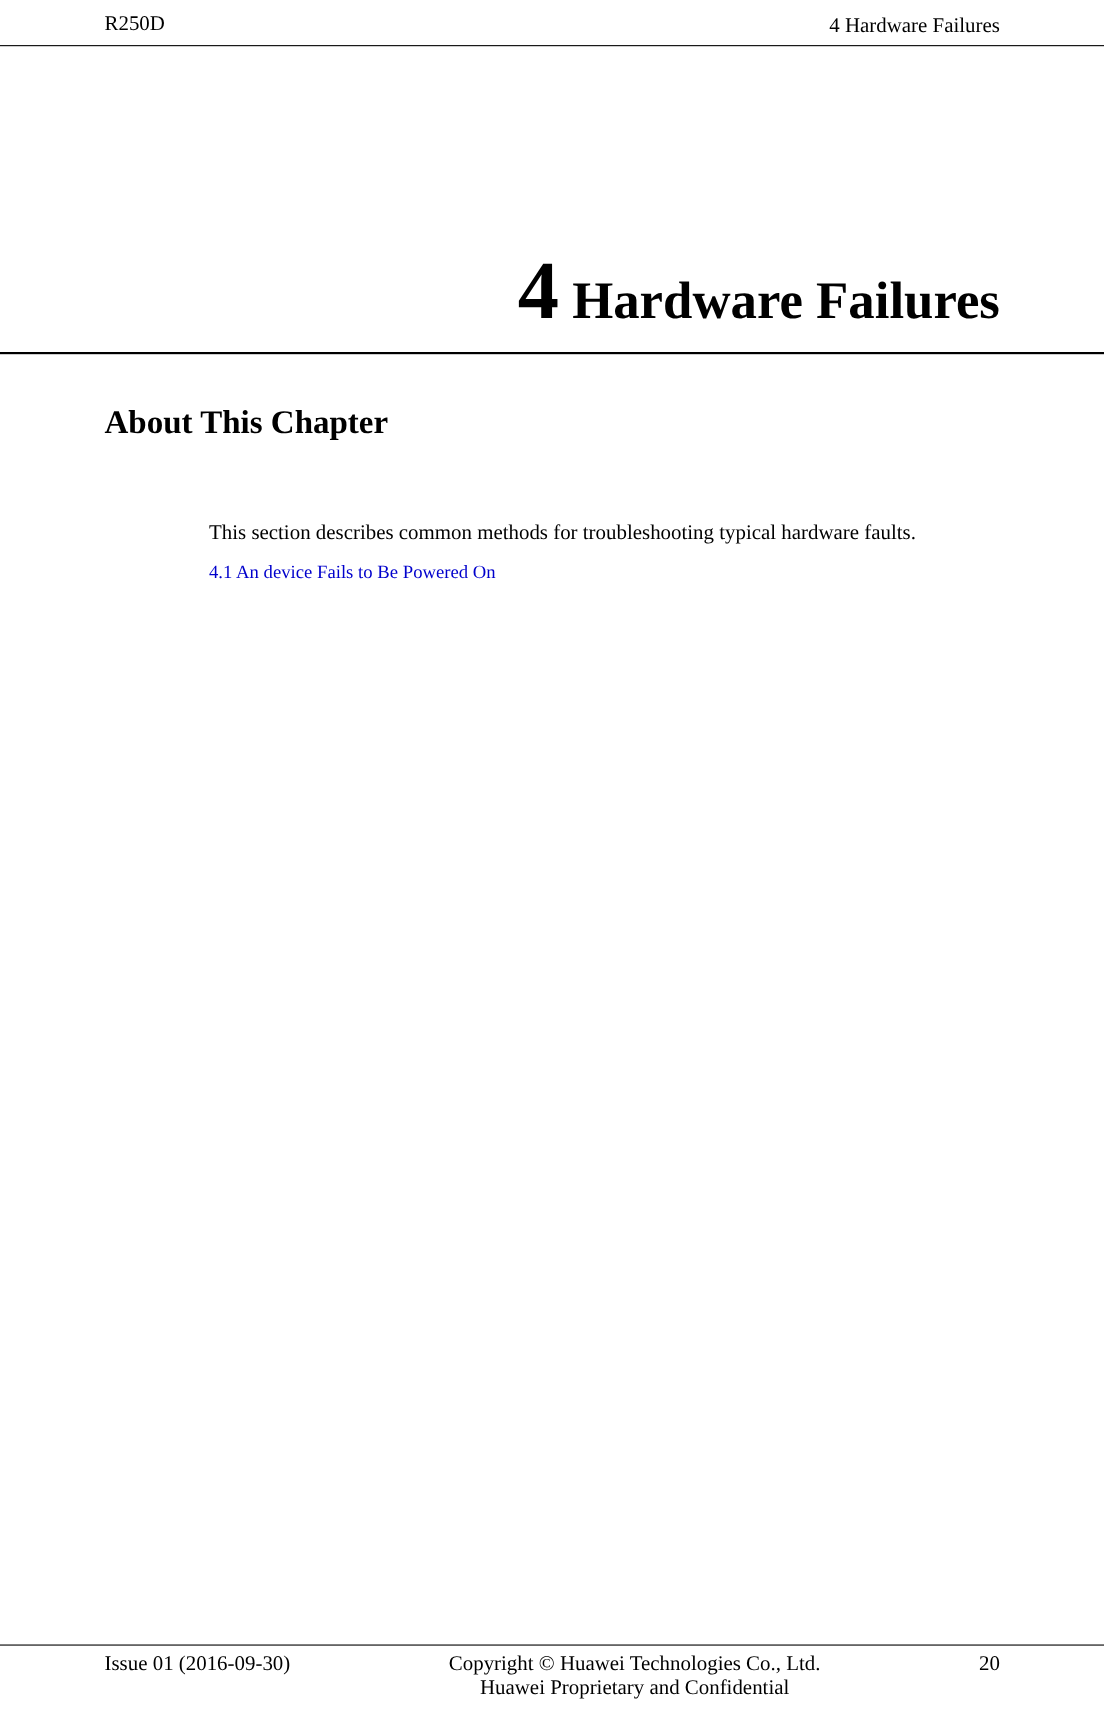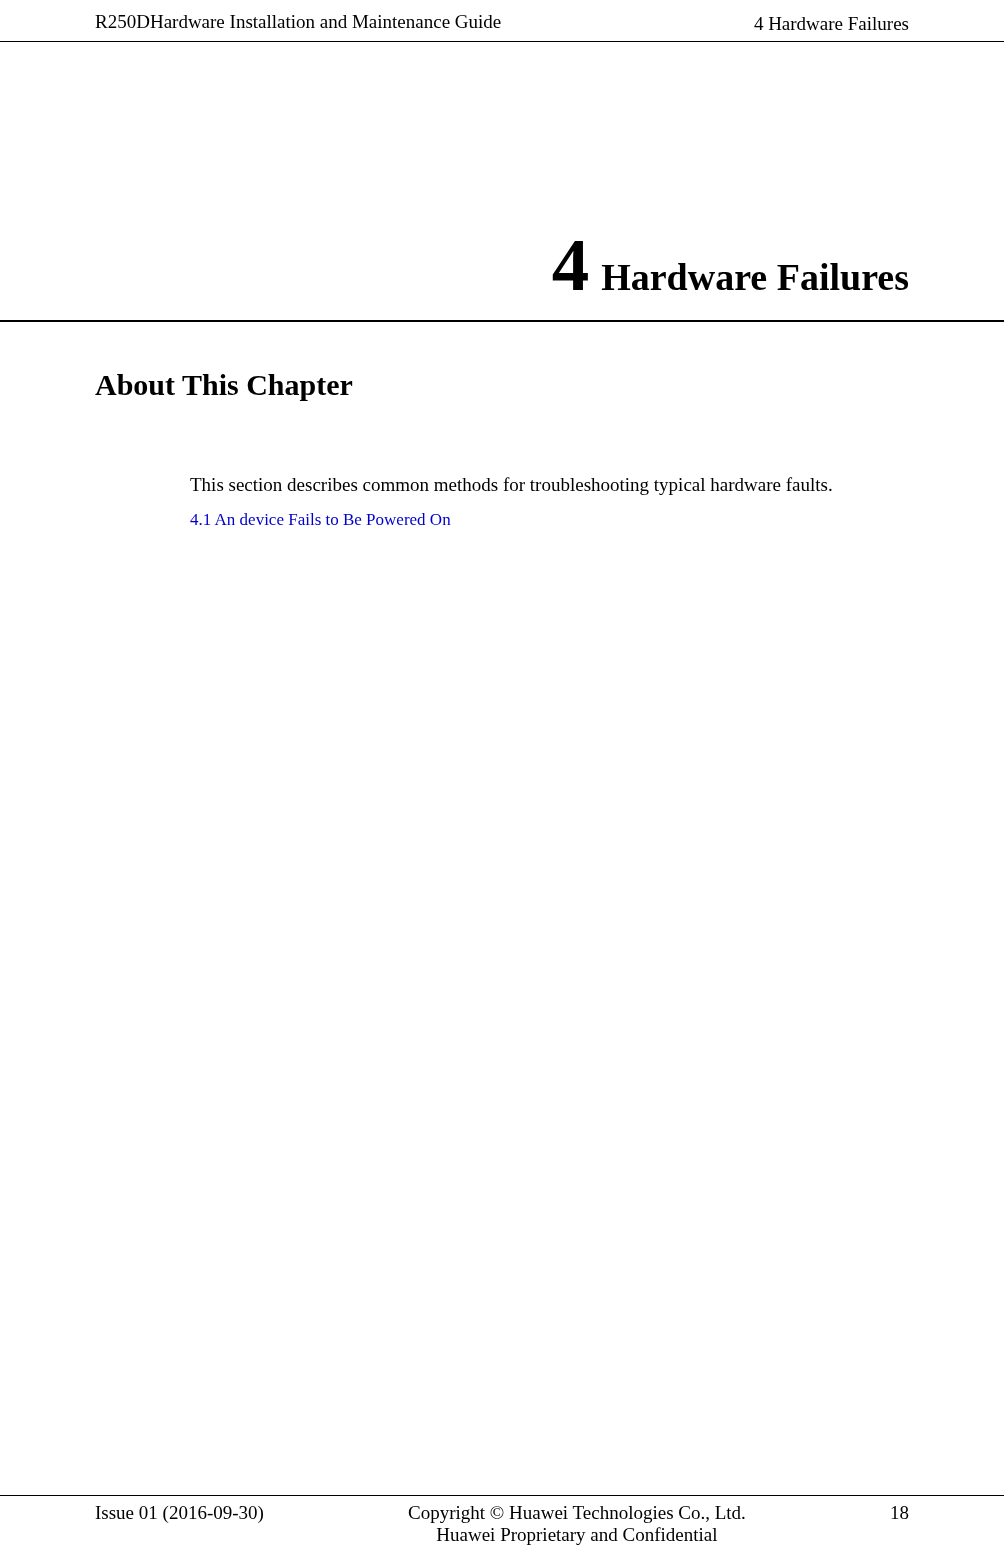--- a/index.html
+++ b/index.html
@@ -38,21 +38,21 @@
     }
     .chapter-number {
       font-size: 75px;
       font-weight: bold;
       font-family: Georgia, "Times New Roman", serif;
       display: inline-block;
       vertical-align: baseline;
       margin-right: 8px;
     }
     .chapter-text {
-      font-size: 38px;
+      font-size: 48px;
       font-weight: bold;
       font-family: Georgia, "Times New Roman", serif;
       display: inline-block;
       vertical-align: baseline;
     }
     .section-heading {
       font-family: Georgia, "Times New Roman", serif;
       font-size: 30px;
       font-weight: bold;
       padding: 46px 95px 0 95px;
@@ -90,21 +90,20 @@
     .footer-right {
       text-align: right;
     }
   </style>
 </head>
 <body>
 
 <div class="header">
   <div class="header-left">
     <span>R250D</span>
-    <span>Hardware Installation and Maintenance Guide</span>
   </div>
   <div class="header-right">4 Hardware Failures</div>
 </div>
 
 <div class="chapter-title-block">
   <span class="chapter-number">4</span>
   <span class="chapter-text">Hardware Failures</span>
 </div>
 
 <h2 class="section-heading">About This Chapter</h2>
@@ -112,14 +111,14 @@
 <p class="body-text">This section describes common methods for troubleshooting typical hardware faults.</p>
 
 <a class="link">4.1 An device Fails to Be Powered On</a>
 
 <div class="footer">
   <div class="footer-left">Issue 01 (2016-09-30)</div>
   <div class="footer-center">
     <div>Copyright © Huawei Technologies Co., Ltd.</div>
     <div>Huawei Proprietary and Confidential</div>
   </div>
-  <div class="footer-right">18</div>
+  <div class="footer-right">20</div>
 </div>
 
 </body></html>

